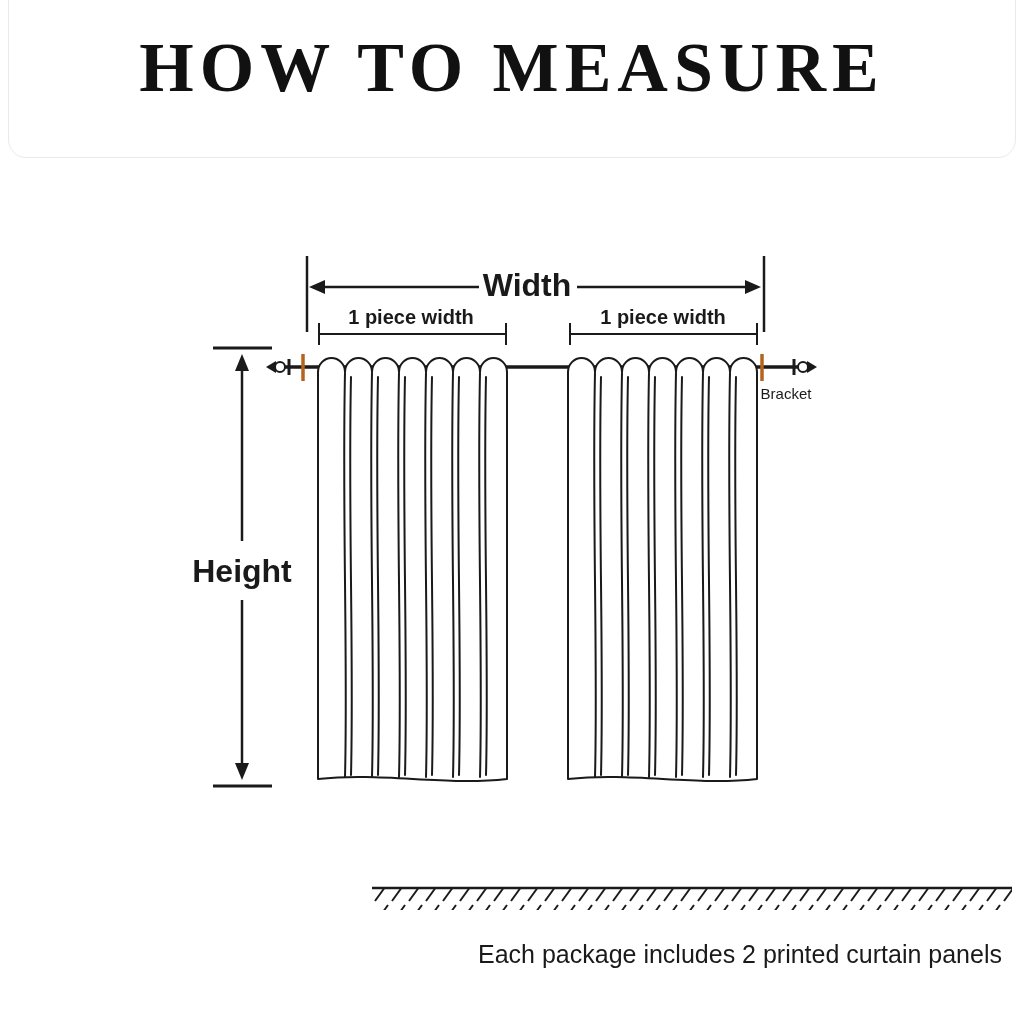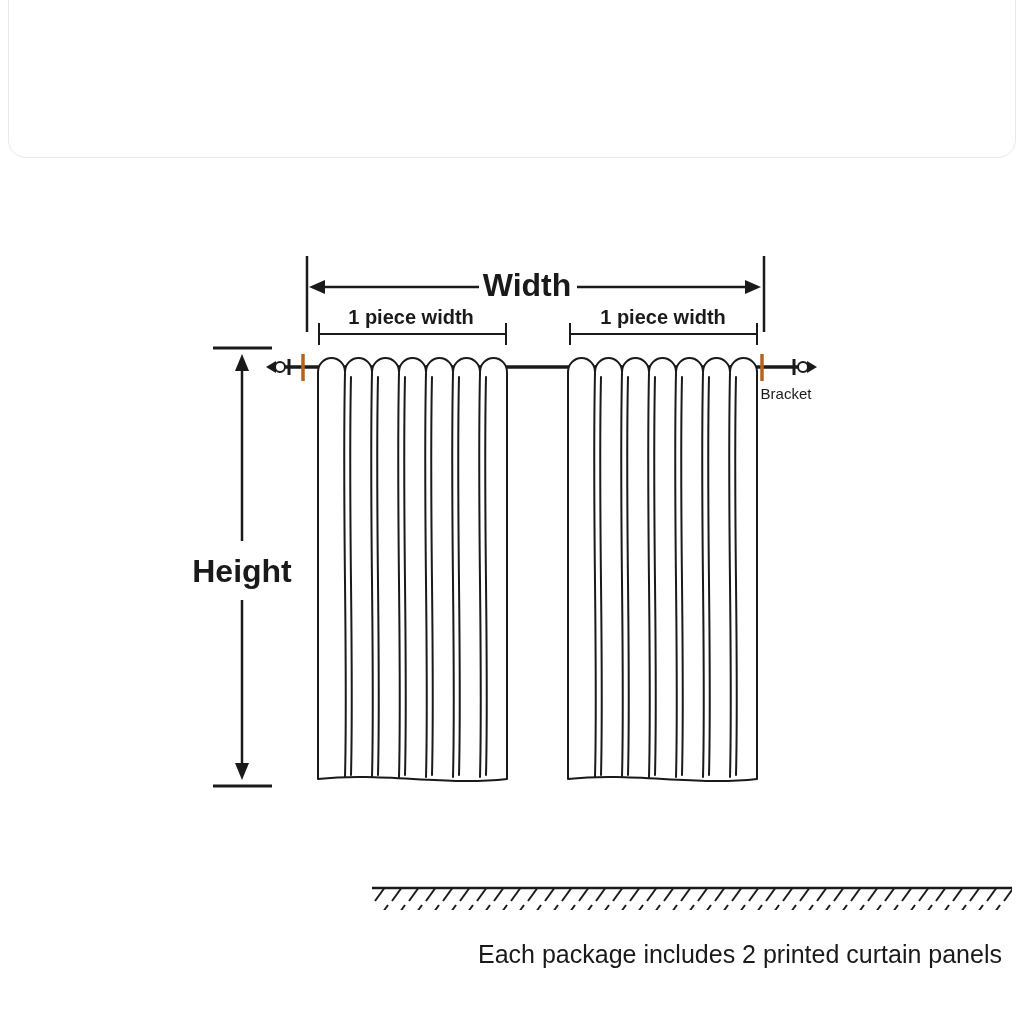--- a/index.html
+++ b/index.html
@@ -16,20 +16,21 @@
   .small-label{font-family:"Liberation Sans", sans-serif;font-size:15px;fill:#1a1a1a;}
   .note-label{font-family:"Liberation Sans", sans-serif;font-size:25px;fill:#1a1a1a;}
   .ink{stroke:#1a1a1a;}
 </style>
 </head>
 <body>
 
 <div class="page">
 
   <div class="title-card"></div>
+  <h1 class="page-title">HOW TO MEASURE</h1>
 
   <svg width="1024" height="1024" viewBox="0 0 1024 1024">
     <defs>
       <pattern id="hatch" width="17" height="22" patternUnits="userSpaceOnUse">
         <line x1="1" y1="21" x2="14" y2="3" stroke="#1a1a1a" stroke-width="2"></line>
       </pattern>
     </defs>
 
     <g>
       <line class="ink" x1="307" y1="256" x2="307" y2="332" stroke-width="2.5"></line>

